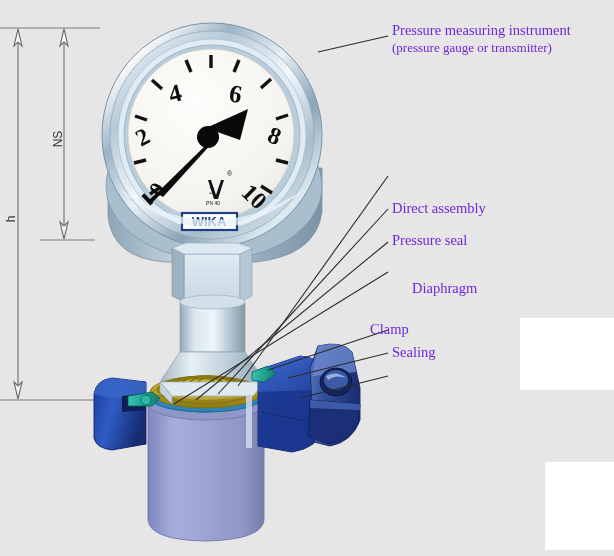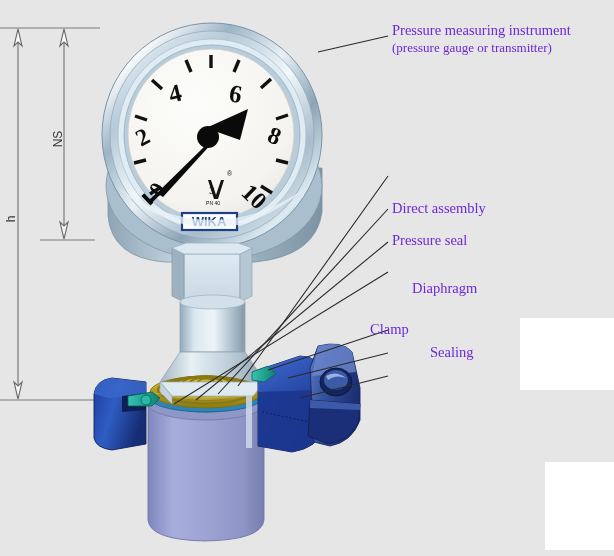--- a/index.html
+++ b/index.html
@@ -320,18 +320,18 @@
   </div>
 
   <div class="label" style="left:392px; top:280px;margin-left:20px;">
     <span class="l1">Diaphragm</span>
   </div>
 
   <div class="label" style="left:370px; top:321px;">
     <span class="l1">Clamp</span>
   </div>
 
-  <div class="label" style="left:392px; top:344px;margin-left:38px;">
+  <div class="label" style="left:392px; top:344px;">
     <span class="l1">Sealing</span>
   </div>
 
 
 </div>
 
 </body></html>

